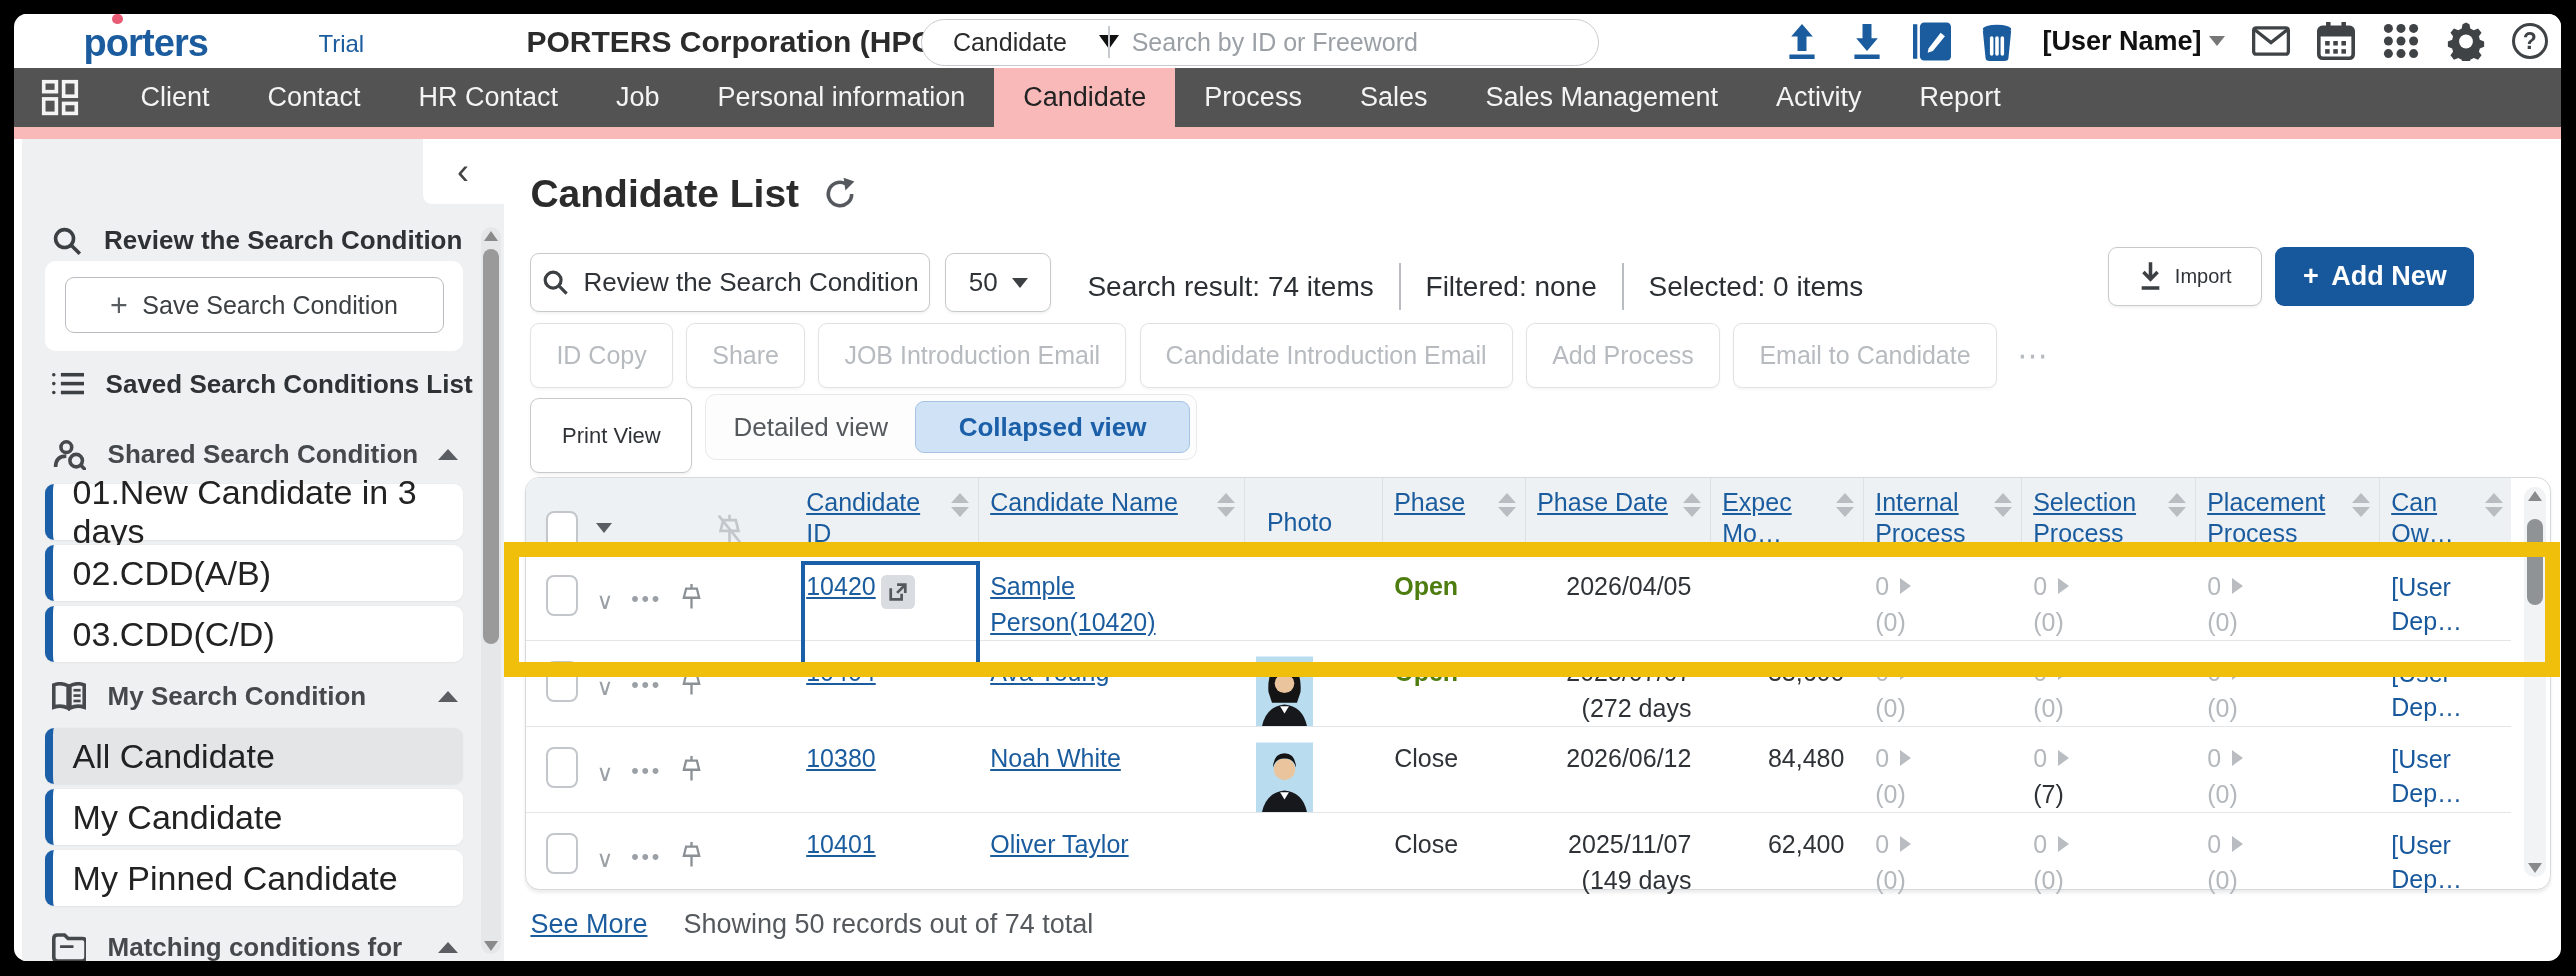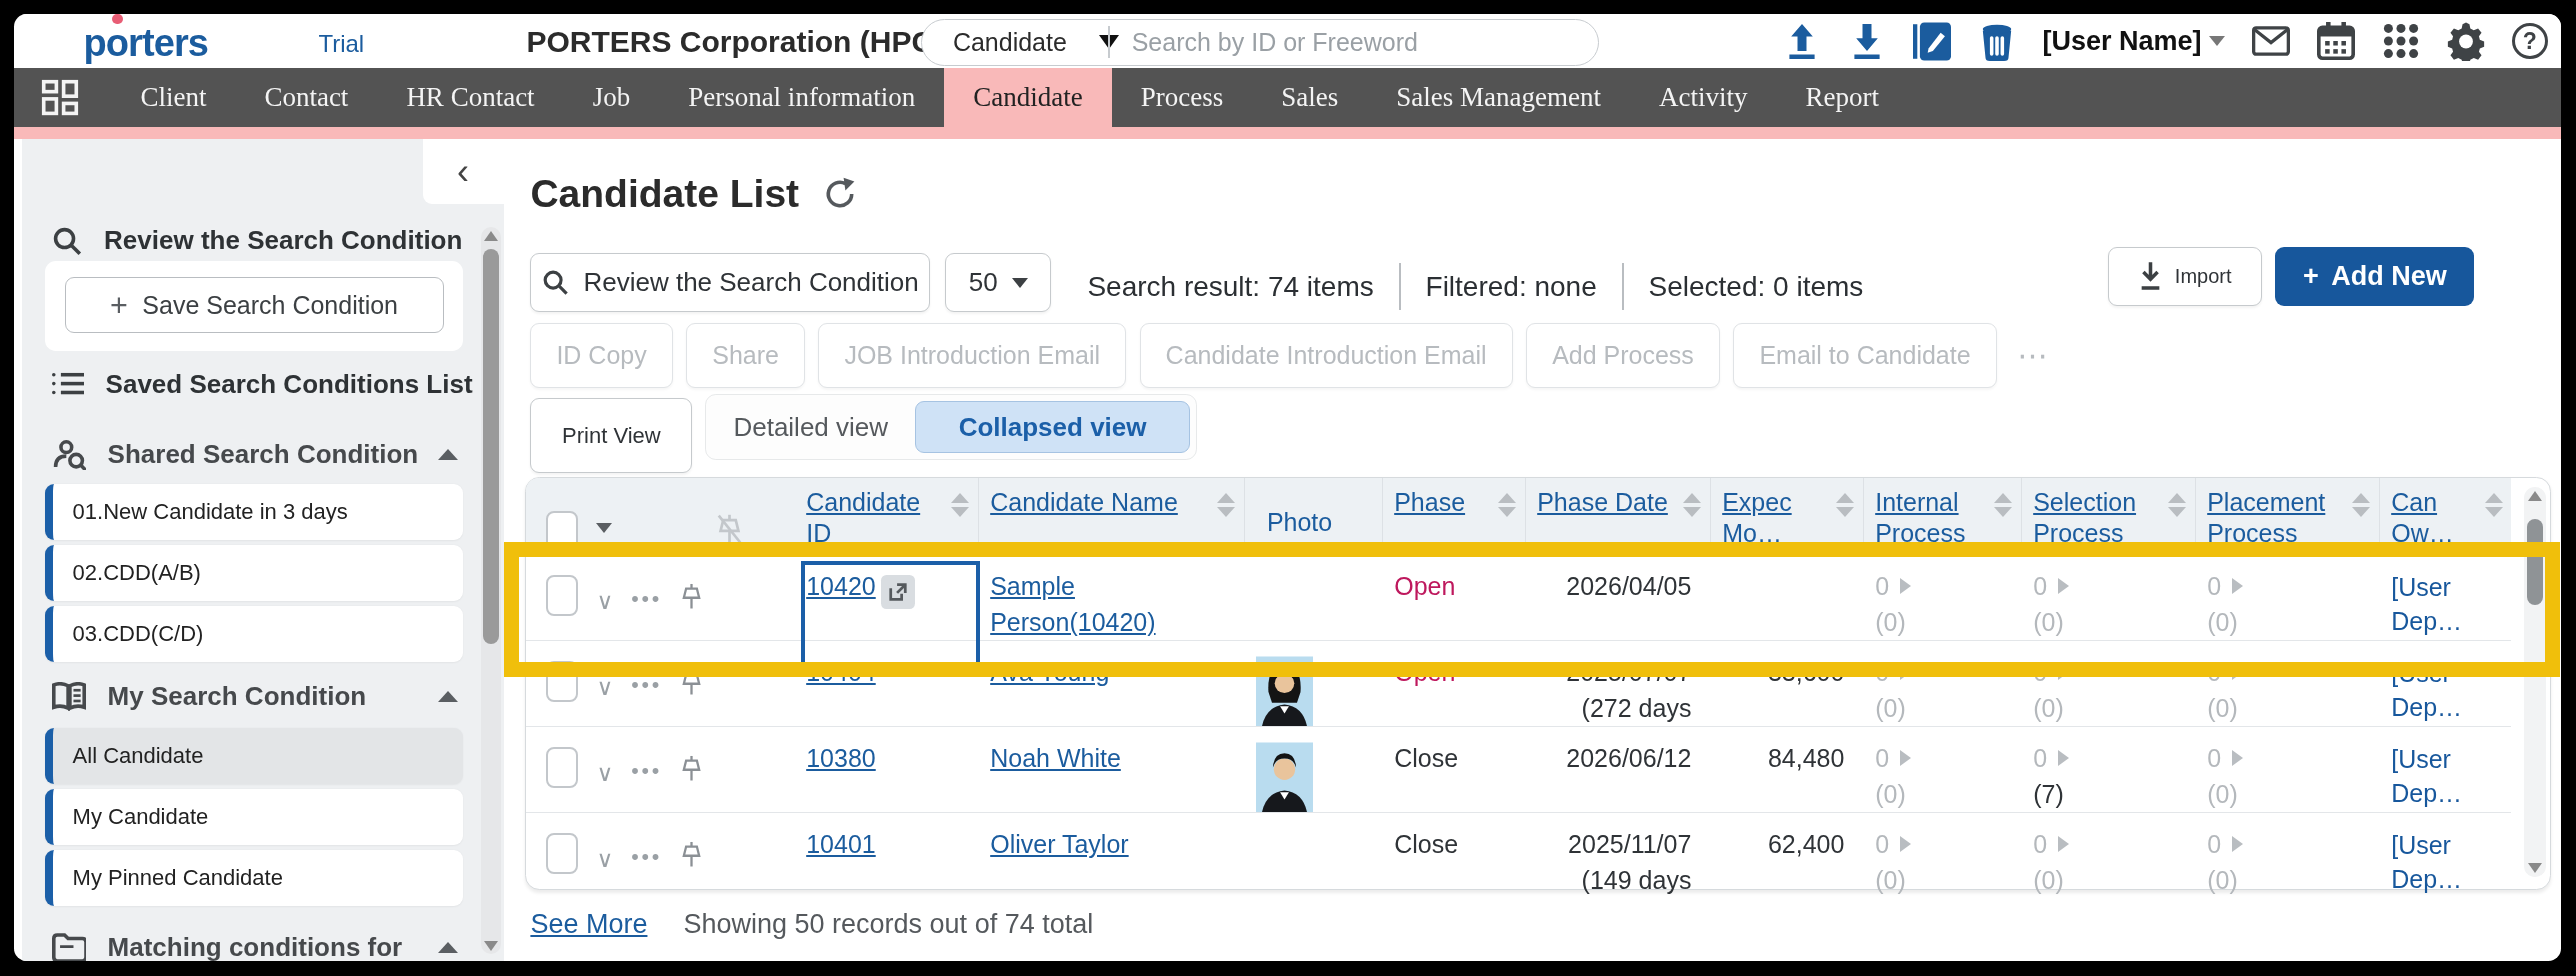--- a/index.html
+++ b/index.html
@@ -18,39 +18,39 @@
   .scope .caret{width:0;height:0;border-left:10.8px solid transparent;border-right:10.8px solid transparent;border-top:14.4px solid #111;margin-left:32px;}
   .pilldiv{width:1.8px;height:32px;background:#c7cbcf;margin-left:23px;}
   .searchpill input{border:none;outline:none;flex:1;font-size:25px;color:#333;padding-left:21.5px;font-family:"Liberation Sans",sans-serif;background:transparent;}
   .searchpill input::placeholder{color:#9aa0a5;}
   .topicons{position:absolute;right:9px;top:0;height:54px;display:flex;align-items:center;gap:27px;padding-right:12.6px;}
   .ticon{width:38px;height:38px;display:flex;align-items:center;justify-content:center;}
   .username{font-size:27px;font-weight:bold;color:#111;white-space:nowrap;display:flex;align-items:center;gap:7.2px;}
   .username .dcaret{width:0;height:0;border-left:8px solid transparent;border-right:8px solid transparent;border-top:10px solid #777;}
   .helpcircle{width:36px;height:36px;border:3.6px solid #3f4346;border-radius:50%;color:#3f4346;font-size:23px;font-weight:bold;display:flex;align-items:center;justify-content:center;}
   
-  .nav{position:absolute;left:0;top:54px;width:100%;height:59px;background:#535353;display:flex;align-items:center;font-family:Liberation Serif, serif;}
+  .nav{position:absolute;left:0;top:54px;width:100%;height:59px;background:#535353;display:flex;align-items:center;}
   .nav .gridicon{margin:0 32px 0 27px;}
   .nav a{color:#f4f4f4;font-size:27px;text-decoration:none;padding:0 29px;height:59px;display:flex;align-items:center;white-space:nowrap;}
   .nav a.active{background:#f9b9b9;color:#222;}
   .pinkline{position:absolute;left:0;top:113px;width:100%;height:11.7px;background:#f9b9b9;}
   
   .sidebar{position:absolute;left:7.2px;top:125px;width:482px;bottom:0;background:#eef0f2;}
   .collapse{position:absolute;right:0;top:0;width:81px;height:65px;background:#fff;display:flex;align-items:center;justify-content:center;font-size:36px;color:#444;border-bottom-left-radius:9px;}
   .sbscroll{position:absolute;right:2.7px;top:88px;bottom:7.2px;width:20px;background:#e6e7e9;border-radius:10px;}
   .sbthumb{position:absolute;left:1.8px;top:21.5px;width:16px;height:395px;background:#9a9a9a;border-radius:8px;}
   .sarrow{position:absolute;left:2.7px;width:0;height:0;border-left:7.2px solid transparent;border-right:7.2px solid transparent;}
   .sarrow.up{top:3.6px;border-bottom:10.8px solid #8a8a8a;}
   .sarrow.dn{bottom:3.6px;border-top:10.8px solid #8a8a8a;}
   .sbhead{position:absolute;left:30.5px;display:flex;align-items:center;gap:21.5px;font-size:26px;font-weight:bold;color:#2e3235;}
   .sbhead.gray{color:#46494c;}
   .sbhead .chev{position:absolute;left:386px;width:0;height:0;border-left:10px solid transparent;border-right:10px solid transparent;border-bottom:11.7px solid #5a5e62;}
   .savecard{position:absolute;left:23px;top:122px;width:418px;height:90px;background:#fff;border-radius:10.8px;}
   .savebtn{position:absolute;left:20px;top:16px;width:379px;height:56px;border:1.8px solid #b9bdc1;border-radius:9px;background:#fff;display:flex;align-items:center;justify-content:center;gap:14.4px;font-size:25px;color:#3c4043;}
-  .sbitem{position:absolute;left:23px;width:418px;height:56px;background:#fff;border-radius:9px;border-left:8px solid #1b5fa8;display:flex;align-items:center;padding-left:20px;font-size:22px;color:#222;box-shadow:0 0.9px 1.8px rgba(0,0,0,.05);}
+  .sbitem{position:absolute;left:23px;width:418px;height:56px;background:#fff;border-radius:9px;border-left:8px solid #1b5fa8;display:flex;align-items:center;padding-left:20px;font-size:34px;color:#222;box-shadow:0 0.9px 1.8px rgba(0,0,0,.05);}
   .sbitem.sel{background:#e3e5e7;}
   
   .ptitle{position:absolute;left:516px;top:158px;font-size:39px;font-weight:bold;color:#2b2b2b;display:flex;align-items:center;gap:23px;}
   .btn{display:inline-flex;align-items:center;justify-content:center;background:#fff;border:1.8px solid #c6cacd;border-radius:9px;color:#2f3337;box-shadow:0 1.8px 2.7px rgba(0,0,0,.05);}
   .reviewbtn{position:absolute;left:516px;top:239px;width:400px;height:59px;font-size:26px;gap:14.4px;}
   .sizebtn{position:absolute;left:931px;top:239px;width:106px;height:59px;font-size:26px;gap:14.4px;}
   .sizebtn .dcaret{width:0;height:0;border-left:8px solid transparent;border-right:8px solid transparent;border-top:10.8px solid #3c4043;}
   .stats{position:absolute;left:1073px;top:249px;font-size:28px;color:#2b2f33;display:flex;align-items:center;}
   .stats .sep{width:1.8px;height:47px;background:#b9bdc1;margin:0 25px;}
   .importbtn{position:absolute;left:2094px;top:233px;width:154px;height:59px;font-size:20px;gap:12.6px;}
@@ -74,21 +74,21 @@
   .rows{position:absolute;left:0;top:77px;width:1985px;bottom:0;}
   .row{display:grid;grid-template-columns:269px 184px 266px 138px 143px 185px 153px 158px 174px 184px 132px;border-bottom:1.8px solid #e3e6e9;height:86px;}
   .row:last-child{border-bottom:none;}
   .cell{padding:12.6px 7.2px 0 10.8px;font-size:25px;color:#2f3337;overflow:hidden;line-height:36px;}
   .cell a{color:#1b5c9e;text-decoration:underline;}
   .ctrls{display:flex;align-items:flex-start;gap:18px;padding:20px 0 0 20px;}
   .cb{width:32px;height:41px;border:2.7px solid #c3c7cb;border-radius:8px;background:#fff;flex:none;}
   .thead .cb{margin-top:12.6px;}
   .vchev{font-size:23px;color:#9aa0a5;margin-top:7.2px;}
   .dots{color:#9aa0a5;font-size:21.5px;letter-spacing:2.7px;margin-top:5.4px;}
-  .phase-open{font-weight:normal;color:#be185d;}
+  .phase-open{font-weight:bold;color:#4d7c0f;}
   .num{text-align:right;padding-right:20px;}
   .proc{color:#b4b8bc;}
   .proc .l1{display:flex;align-items:center;}
   .ptri{width:0;height:0;border-left:11.7px solid #b9bdc1;border-top:8px solid transparent;border-bottom:8px solid transparent;margin-left:10.8px;}
   .proc .dark{color:#2f3337;}
   .owner{color:#17579c;line-height:34px;padding-top:14.4px;}
   .photo svg{margin-top:1.8px;}
   .extlink{display:inline-flex;width:34px;height:34px;background:#d9dde1;border-radius:5.4px;align-items:center;justify-content:center;margin-left:5.4px;vertical-align:-7.2px;}
   .tscroll{position:absolute;right:4.5px;top:9px;bottom:12.6px;width:21.5px;background:#f2f3f4;border-radius:10.8px;}
   .tthumb{position:absolute;left:2.7px;top:32px;width:16px;height:86px;background:#8f9396;border-radius:8px;}

